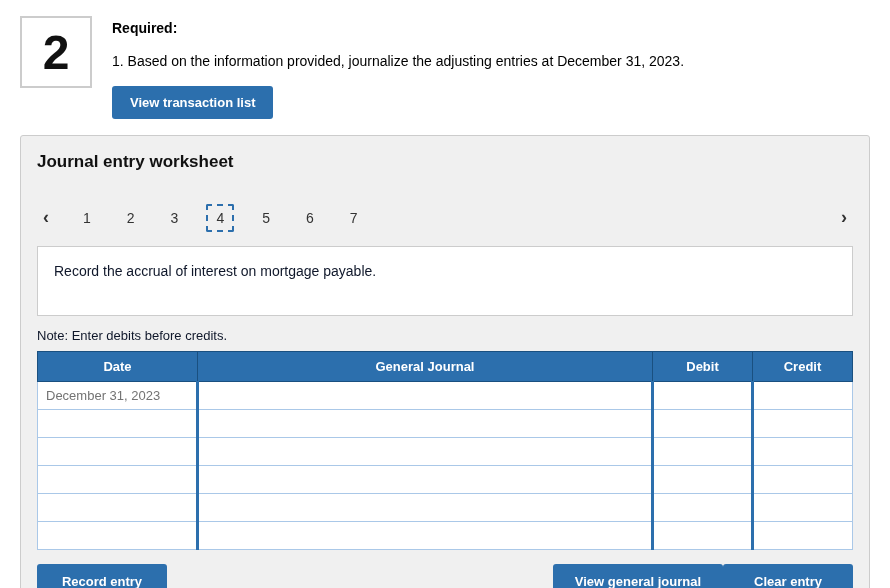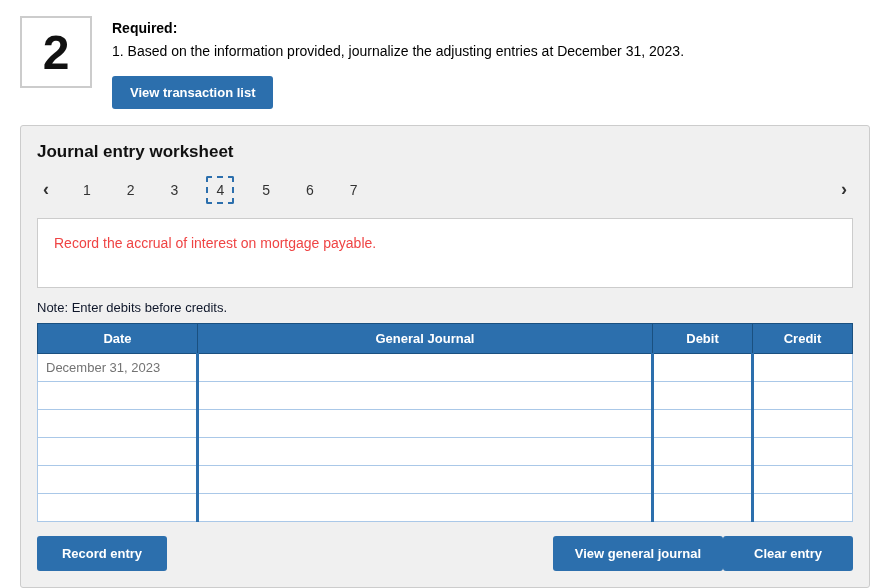--- a/index.html
+++ b/index.html
@@ -28,21 +28,21 @@
       font-weight: bold;
       flex-shrink: 0;
       color: #111;
     }
     .instructions {
       flex: 1;
       padding-top: 4px;
     }
     .instructions .required-label {
       font-weight: bold;
-      margin-bottom: 6px;
+      margin-bottom: 16px;
     }
     .instructions .instruction-text {
       margin-bottom: 14px;
       line-height: 1.4;
     }
     .view-transaction-btn {
       background-color: #2c6fad;
       color: #fff;
       border: none;
       padding: 9px 18px;
@@ -54,21 +54,21 @@
     .worksheet-container {
       background: #f0f0f0;
       border: 1px solid #ccc;
       border-radius: 3px;
       padding: 16px;
       margin-top: 4px;
     }
     .worksheet-title {
       font-size: 17px;
       font-weight: bold;
-      margin-bottom: 14px;
+      margin-bottom: 32px;
       color: #111;
     }
     .pagination {
       display: flex;
       align-items: center;
       gap: 20px;
       margin-bottom: 14px;
     }
     .pagination .nav-arrow {
       font-size: 18px;
@@ -94,21 +94,21 @@
     .nav-spacer {
       flex: 1;
     }
     .task-description-box {
       background: #fff;
       border: 1px solid #ccc;
       padding: 14px 16px;
       margin-bottom: 12px;
       min-height: 70px;
       line-height: 1.5;
-      color: #ef4444;
+      color: #0f172a;
     }
     .note-text {
       color: #0f172a;
       font-size: 13px;
       margin-bottom: 8px;
     }
     .journal-table {
       width: 100%;
       border-collapse: collapse;
       background: #fff;

